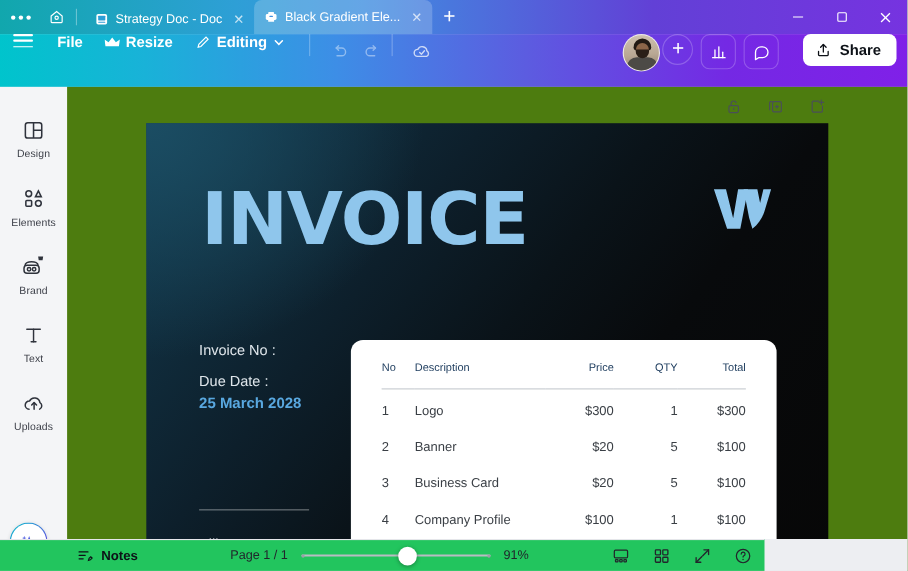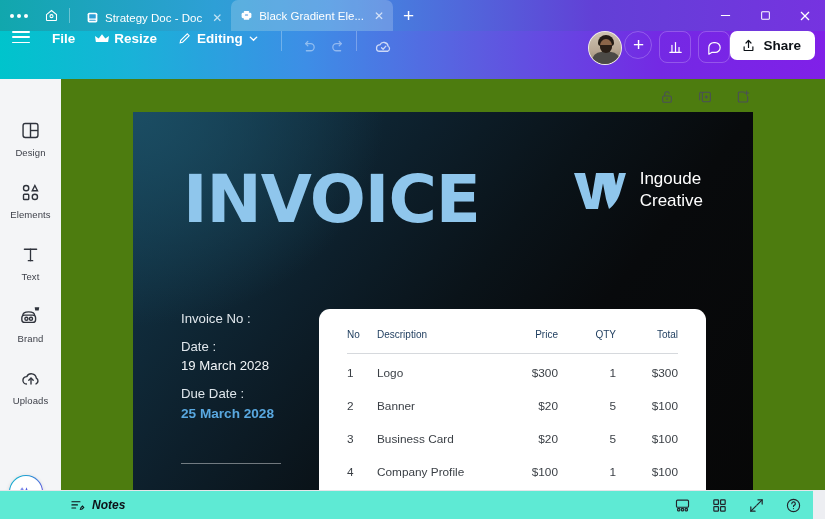--- a/index.html
+++ b/index.html
@@ -56,27 +56,27 @@
   .av-hair { position:absolute; left:9px; top:3px; width:16px; height:11px; border-radius: 8px 8px 3px 3px; background:#221a14; }
   .av-face { position:absolute; left:11px; top:7px; width:12px; height:13px; border-radius:50%; background:#8b6549; }
   .av-beard { position:absolute; left:11px; top:13px; width:12px; height:8px; border-radius: 0 0 7px 7px; background:#2a1f17; }
   .av-body { position:absolute; left:3px; bottom:-4px; width:28px; height:16px; border-radius:9px 9px 0 0; background:#4c4a46; }
   .plusbtn { width: 28px; height: 28px; border-radius: 50%; display:flex; align-items:center; justify-content:center;
      font-size: 19px; font-weight: 300; margin-left: 2px; border: 1px solid rgba(255,255,255,.22); }
   .pill { width: 32px; height: 32px; border-radius: 8px; border: 1px solid rgba(255,255,255,.22);
      display: flex; align-items: center; justify-content: center; margin-left: 7px; cursor: pointer; }
   .share {
     display: flex; align-items: center; gap: 7px; background: #fff; color: #0d1117;
-    font-size: 13.5px; font-weight: 700; border-radius: 7px; padding: 7px 14px 7px 11px; margin-left: 0; cursor: pointer;
+    font-size: 13.5px; font-weight: 700; border-radius: 7px; padding: 7px 14px 7px 11px; margin-left: 22px; cursor: pointer;
   }
 
   
   .sidebar {
     position: absolute; top: 79px; left: 0; width: 61px; bottom: 0;
-    background: #f4f5f7; display: flex; flex-direction: column; align-items: flex-end; padding-top: 28px;
+    background: #f4f5f7; display: flex; flex-direction: column; align-items: flex-end; padding-top: 16px;
   }
   .sb-item { width: 61px; height: 62px; display: flex; flex-direction: column; align-items: center;
       justify-content: center; gap: 5px; cursor: pointer; }
   .sb-ico { height: 24px; display: flex; align-items: center; justify-content: center; position: relative; }
   .sb-label { font-size: 9.5px; color: #3c3f48; letter-spacing: .1px; }
   .sb-item.disabled .sb-label { color: #b6b9c0; }
   .magic {
     position: absolute; left: 9px; bottom: 10px; width: 34px; height: 34px; border-radius: 50%;
     background: #fff; display: flex; align-items: center; justify-content: center;
     border: 1.6px solid transparent;
@@ -123,24 +123,23 @@
   }
   table.items th.c-no, table.items td.c-no { text-align: left; width: 30px; }
   table.items th.c-desc, table.items td.c-desc { text-align: left; }
   table.items td { font-size: 11.8px; color: #3a3f45; padding: 9.5px 0; text-align: right; white-space: nowrap; }
   table.items thead tr { border-bottom: 1px solid #d6d9dd; }
   table.items tbody tr:first-child td { padding-top: 12px; }
   .c-price { width: 62px; } .c-qty { width: 58px; } .c-total { width: 62px; }
 
   
   .bottombar {
-    position: absolute; bottom: 0; left: 0; width: 813px; height: 29px;
-    background: #5eead4; display: flex; align-items: center; padding: 0 10px 0 70px;
+    position: absolute; bottom: 0; left: 0; width: 695px; height: 29px;
+    background: #22c55e; display: flex; align-items: center; padding: 0 10px 0 70px;
     border-top: 1px solid #e5e6ea;
-    font-style: italic;
   }
   .notes { display: flex; align-items: center; gap: 7px; font-size: 12px; font-weight: 700; color: #0d1117; cursor: pointer; }
   .bb-center { position: absolute; left: 0; right: 0; display: flex; align-items: center; justify-content: center; gap: 12px; }
   .page-ind { font-size: 11.5px; color: #22262c; }
   .slider { width: 172px; height: 16px; position: relative; display: flex; align-items: center; cursor: pointer; }
   .slider .trk { position: absolute; left: 0; right: 0; height: 2px; background: #b9bcc3; border-radius: 2px; }
   .slider .dotL { position: absolute; left: 0; width: 3px; height: 3px; border-radius: 50%; background: #9aa0a8; }
   .slider .dotR { position: absolute; right: 0; width: 3px; height: 3px; border-radius: 50%; background: #9aa0a8; }
   .slider .knob { position: absolute; left: 88px; width: 17px; height: 17px; border-radius: 50%; background: #fff;
       box-shadow: 0 1px 4px rgba(0,0,0,.35); }
@@ -335,44 +334,44 @@
             <path d="M17 4l3 6h-6z"></path>
             <rect x="4" y="14" width="6" height="6" rx="1"></rect>
             <circle cx="17" cy="17" r="3"></circle>
           </svg>
       </span>
       <span class="sb-label">Elements</span>
     </div>
 
     <div class="sb-item">
       <span class="sb-ico">
-        <svg width="21" height="21" viewBox="0 0 24 24" fill="none" stroke="#2f333c" stroke-width="1.5" stroke-linecap="round">
-          <path d="M5 6h14"></path>
-            <path d="M12 6v13"></path>
-            <path d="M9.5 19h5"></path>
-          </svg>
-      </span>
-      <span class="sb-label">Text</span>
-    </div>
-
-    <div class="sb-item">
-      <span class="sb-ico">
         <svg width="24" height="22" viewBox="0 0 26 24" fill="none" stroke="#2f333c" stroke-width="1.5">
           <path d="M17 2.5h5l-.6 3.5h-3.8z" fill="#2f333c" stroke="none"></path>
           <path d="M4 11.5C4 9 7 7.5 10.5 7.5S17 9 17 11.5"></path>
           <rect x="3" y="11" width="15" height="8" rx="3"></rect>
           <circle cx="8" cy="15" r="1.7"></circle>
             <circle cx="13" cy="15" r="1.7"></circle>
           </svg>
       </span>
       <span class="sb-label">Brand</span>
     </div>
 
     <div class="sb-item">
       <span class="sb-ico">
+        <svg width="21" height="21" viewBox="0 0 24 24" fill="none" stroke="#2f333c" stroke-width="1.5" stroke-linecap="round">
+          <path d="M5 6h14"></path>
+            <path d="M12 6v13"></path>
+            <path d="M9.5 19h5"></path>
+          </svg>
+      </span>
+      <span class="sb-label">Text</span>
+    </div>
+
+    <div class="sb-item">
+      <span class="sb-ico">
         <svg width="22" height="22" viewBox="0 0 24 24" fill="none" stroke="#2f333c" stroke-width="1.5" stroke-linecap="round" stroke-linejoin="round">
           <path d="M7 18.5a4 4 0 0 1 .4-8 5.5 5.5 0 0 1 10.4 1.6 3.6 3.6 0 0 1-.3 6.4"></path>
           <path d="M12 18.5v-6"></path>
             <path d="M9.6 14.4 12 12l2.4 2.4"></path>
           </svg>
       </span>
       <span class="sb-label">Uploads</span>
     </div>
 
 
@@ -418,33 +417,25 @@
 
       <div class="inv-title">INVOICE</div>
 
       <div class="logo">
         <span>
           <svg width="56" height="42" viewBox="0 0 56 42" fill="#8fc6ec">
             <path d="M2 4h11l6.5 26.5L24 4h9l-7 36H14z"></path>
             <path d="M29 4h12.5l2.5 12.5L47 4h7l-6 20c-1.8 6-5.8 12-11 16l-3-10z"></path>
           </svg>
         </span>
-        <div class="logo-name">
-          <div>Ingoude</div>
-          <div>Creative</div>
-        </div>
       </div>
 
       <div class="meta">
         <div class="grp">
           <div class="lbl">Invoice No :</div>
-        </div>
-        <div class="grp">
-          <div class="lbl">Date :</div>
-          <div class="val">19 March 2028</div>
         </div>
         <div class="grp">
           <div class="lbl">Due Date :</div>
           <div class="due">25 March 2028</div>
         </div>
       </div>
       <div class="meta-rule"></div>
       <div class="billto">Bill to :</div>
 
       <div class="card">
@@ -507,20 +498,30 @@
         <svg width="15" height="15" viewBox="0 0 24 24" fill="none" stroke="#0d1117" stroke-width="1.7" stroke-linecap="round">
           <path d="M3 6h13"></path>
             <path d="M3 11h9"></path>
             <path d="M3 16h6"></path>
           <path d="M17.5 15.5 20 13l2 2-2.5 2.5-2.8.7z"></path>
           </svg>
       </span>
       <span>Notes</span>
     </div>
 
+    <div class="bb-center">
+      <span class="page-ind">Page 1 / 1</span>
+      <div class="slider">
+        <span class="trk"></span>
+        <span class="dotL"></span>
+        <span class="dotR"></span>
+        <span class="knob"></span>
+      </div>
+      <span class="zoomval">91%</span>
+    </div>
 
     <div class="bb-right">
       <div class="icobtn3">
         <svg width="17" height="17" viewBox="0 0 24 24" fill="none" stroke="#22262c" stroke-width="1.6">
           <rect x="3.5" y="4.5" width="17" height="10" rx="1.5"></rect>
           <rect x="5" y="16.5" width="3.2" height="3" rx=".7"></rect>
             <rect x="10.4" y="16.5" width="3.2" height="3" rx=".7"></rect>
             <rect x="15.8" y="16.5" width="3.2" height="3" rx=".7"></rect>
           </svg>
       </div>

